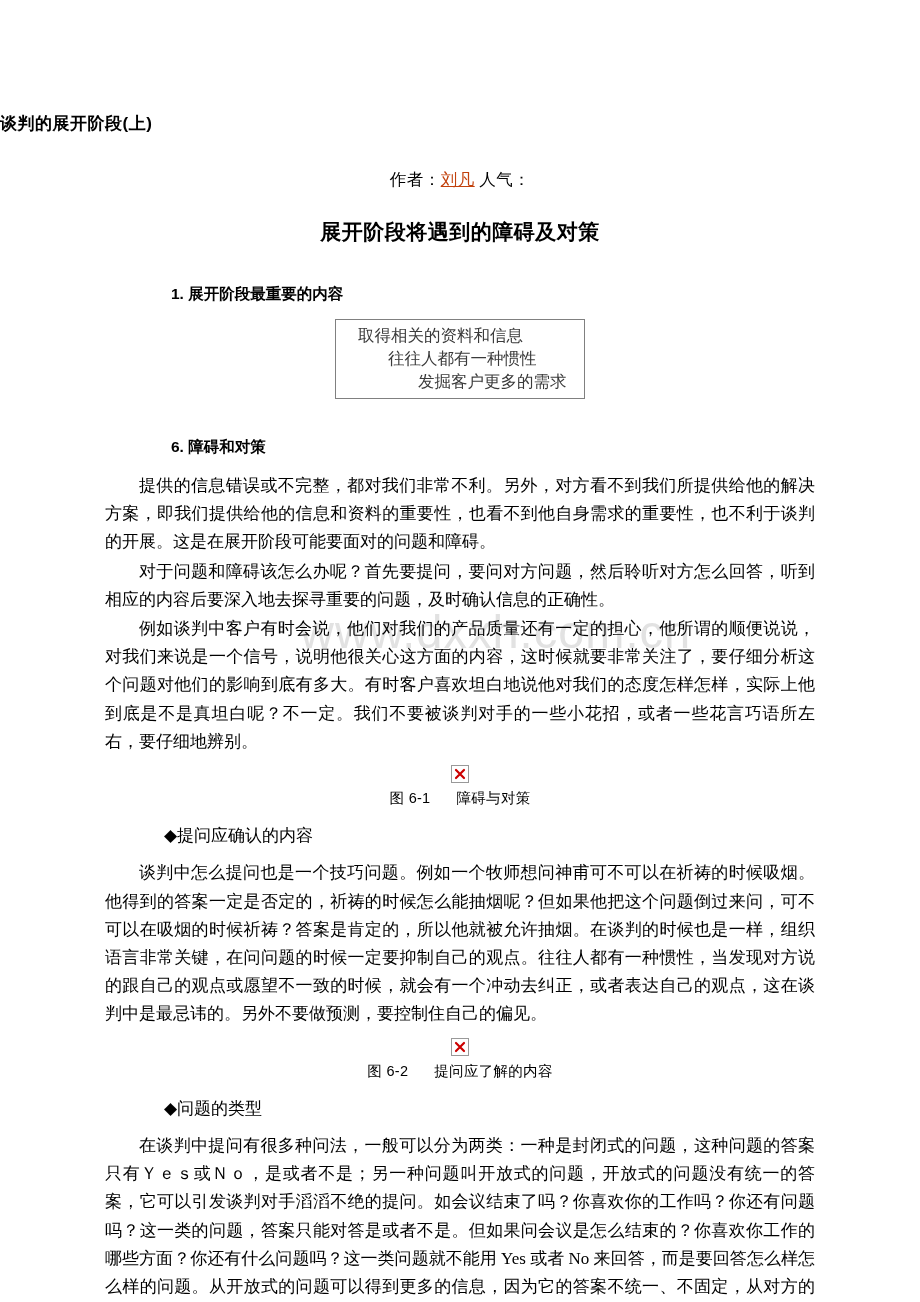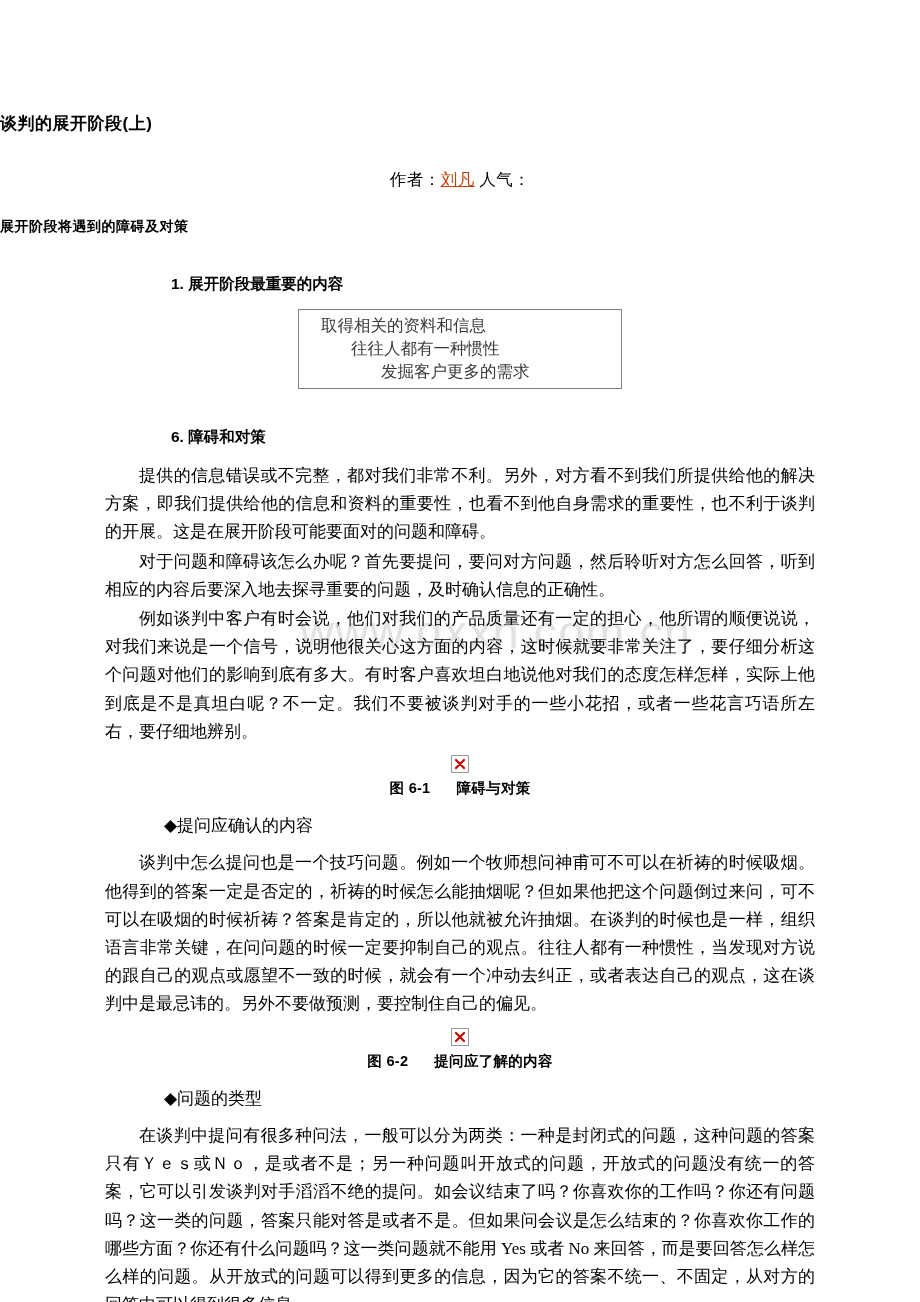--- a/index.html
+++ b/index.html
@@ -61,23 +61,24 @@
     margin: 0;
     padding-top: 34px;
     letter-spacing: 0.5px;
   }
   .byline .link {
     color: #c2410c;
     text-decoration: underline;
   }
 
   .section-title {
+    text-align: center;
     font-family: "Liberation Sans", sans-serif;
     font-weight: bold;
-    font-size: 14px;
+    font-size: 21px;
     margin: 0;
     padding-top: 27px;
     letter-spacing: 0.5px;
   }
 
   .sub-head {
     font-family: "Liberation Sans", sans-serif;
     font-weight: bold;
     font-size: 15.5px;
     margin: 14px;
@@ -100,21 +101,21 @@
     text-align: justify;
     text-justify: inter-ideograph;
     text-indent: 2em;
     letter-spacing: 0px;
   }
   p.body.tight { padding-top: 1px; }
 
   
   .framed-box {
     box-sizing: border-box;
-    width: 324px;
+    width: 250px;
     margin: 6px auto 0 auto;
     border: 1px solid #808080;
     padding: 4px 0 5px 0;
     background: #ffffff;
   }
   .framed-box .line {
     font-size: 16.5px;
     line-height: 23px;
     color: #3a3a3a;
     white-space: nowrap;
@@ -137,21 +138,21 @@
     background: #ffffff;
     position: relative;
     vertical-align: middle;
     box-sizing: border-box;
   }
   .broken-img svg { display: block; }
 
   .figure-caption {
     text-align: center;
     font-family: "Liberation Sans", sans-serif;
-    font-weight: bold;
+    font-weight: normal;
     font-size: 14.5px;
     margin: 0;
     padding-top: 6px;
     letter-spacing: 0.3px;
   }
   .figure-caption .gap { display: inline-block; width: 26px; }
 </style>
 </head>
 <body>
 

